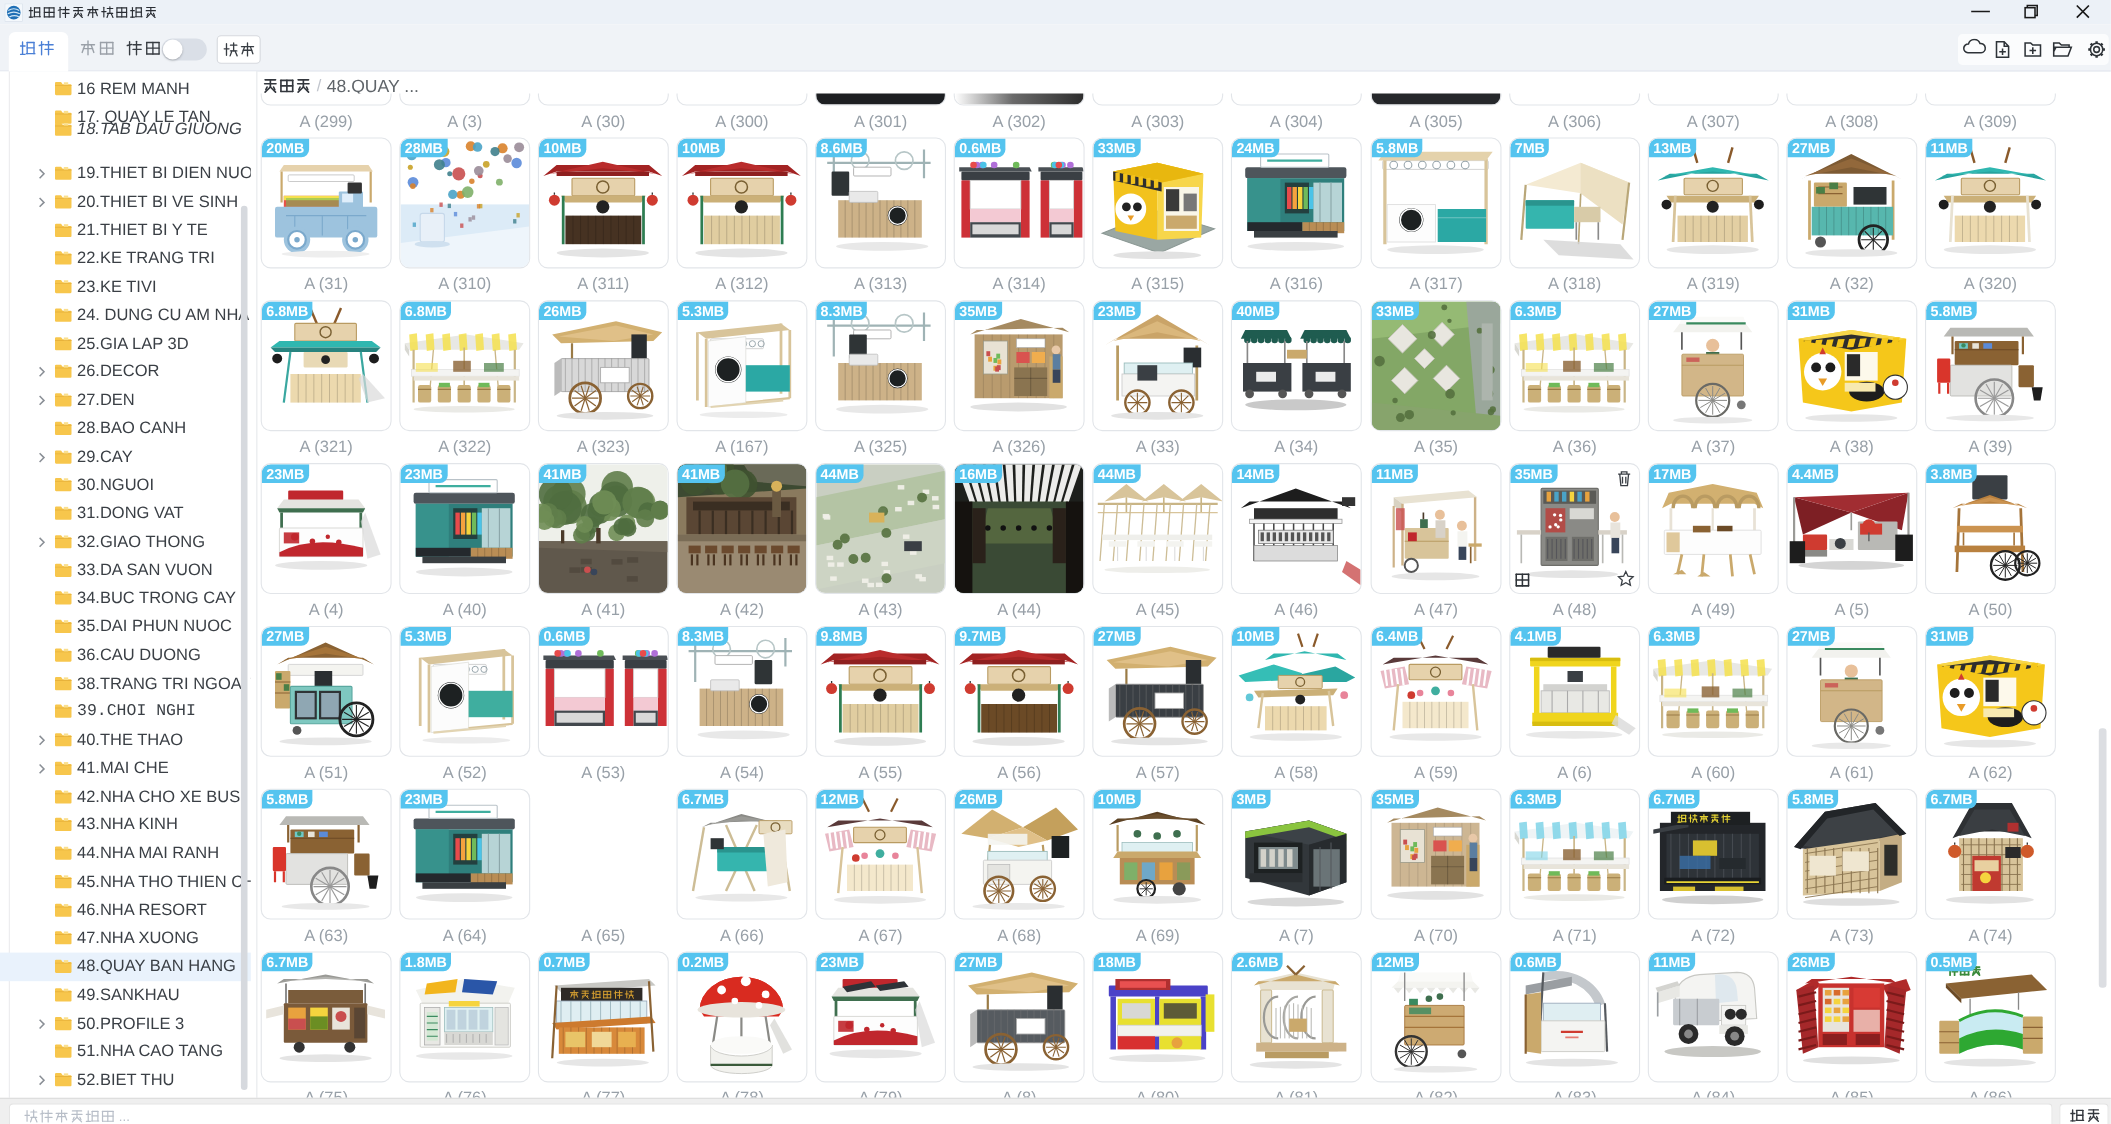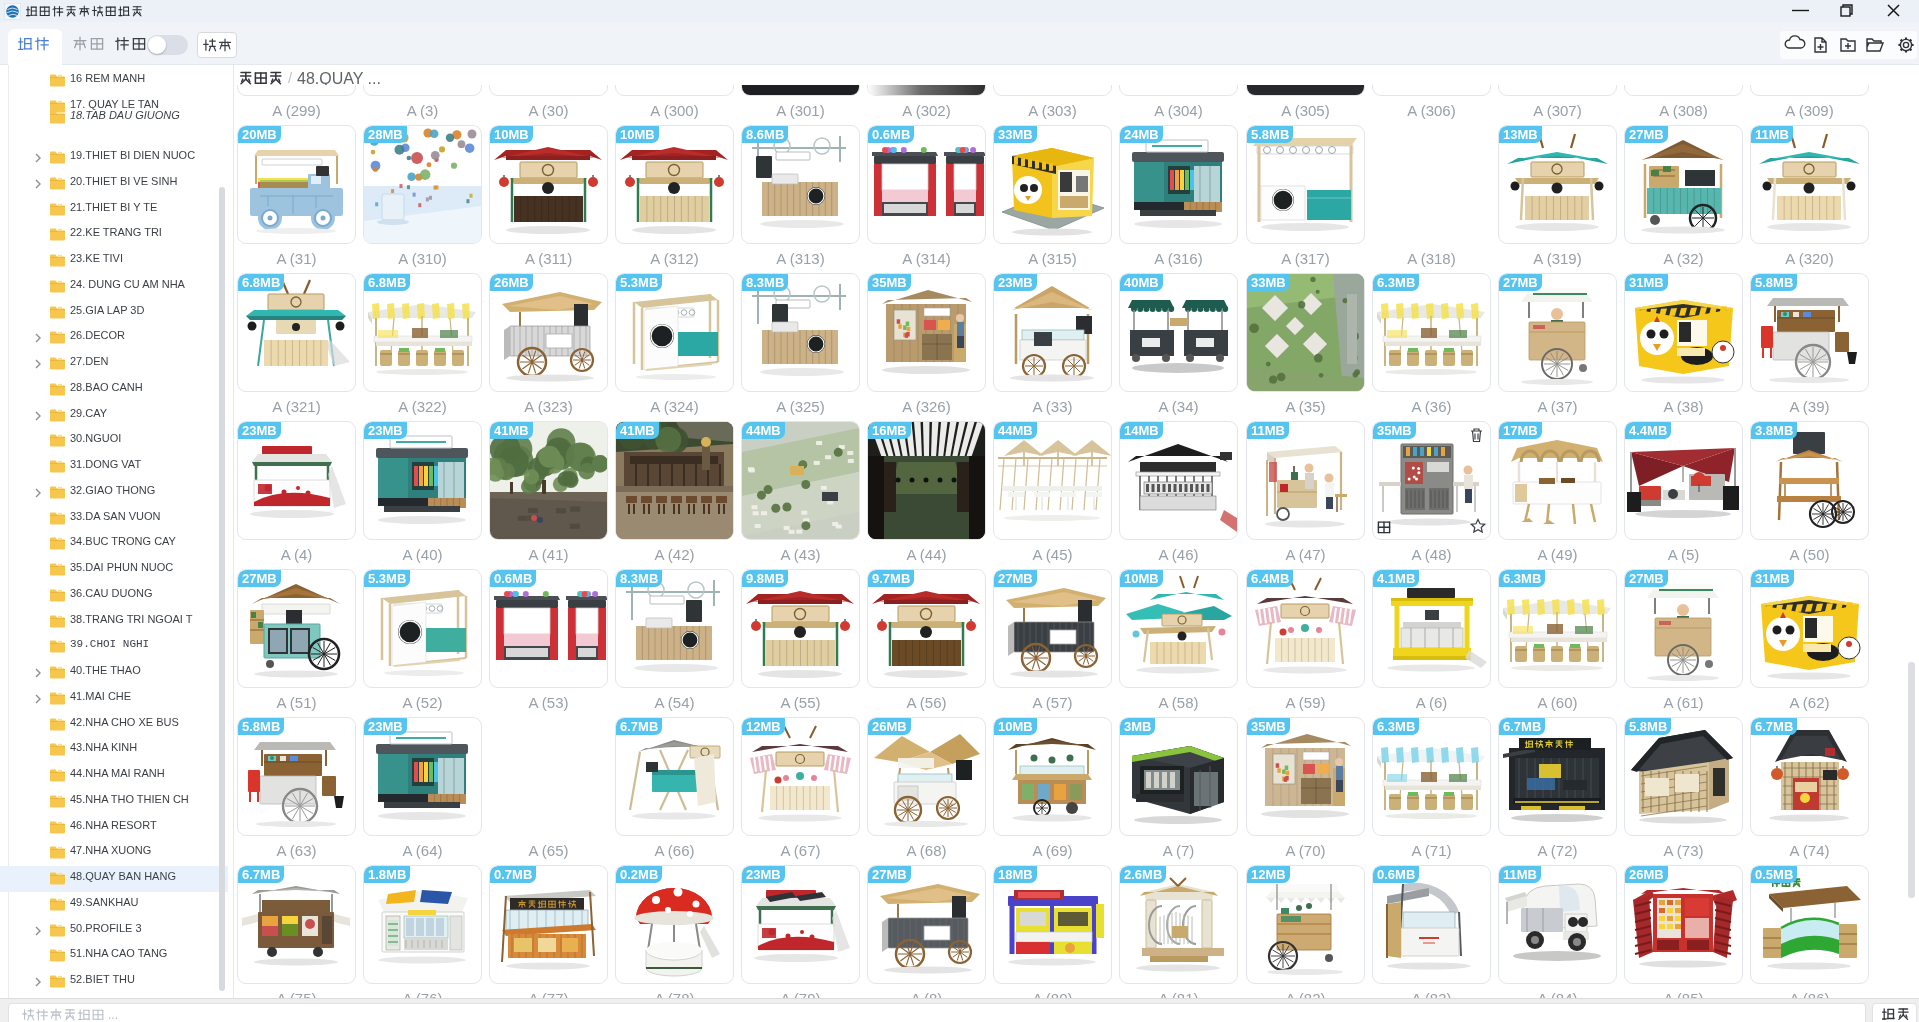--- a/index.html
+++ b/index.html
@@ -1,21 +1,21 @@
 <!DOCTYPE html>
 <html><head><meta charset="utf-8"><style>
 *{margin:0;padding:0;box-sizing:border-box}
 html,body{width:1919px;height:1022px;overflow:hidden;background:#fff;
  font-family:"Liberation Sans",sans-serif;position:relative}
 .abs{position:absolute}
 .card{position:absolute;width:119px;height:119px;background:#fff;border:1px solid #e2e5e9;border-radius:9px;overflow:hidden}
 .badge{position:absolute;left:0;top:0;background:#55c4ef;color:#fff;font-weight:bold;
  font-size:13px;line-height:17px;padding:0 4px 0 4px;border-radius:8px 0 7px 0;letter-spacing:0}
 .lbl{position:absolute;width:119px;text-align:center;color:#98a0a8;font-size:15px}
-.sbitem{position:absolute;left:0;width:228px;height:26px;font-size:11px;color:#3a3f45;white-space:nowrap;overflow:hidden}
+.sbitem{position:absolute;left:0;width:228px;height:26px;font-size:15px;color:#3a3f45;white-space:nowrap;overflow:hidden}
 .sbitem .tx{position:absolute;left:70px;top:4px}
 </style></head><body>
 <div class="abs" style="left:0;top:0;width:1919px;height:22px;background:#ecf1f7"></div>
 <svg class="abs" style="left:4px;top:3px" width="17" height="17" viewBox="0 0 17 17">
 <rect x="0.5" y="0.5" width="16" height="16" fill="#f4f8fc" stroke="#d8e0ea" stroke-width="0.6"></rect>
 <circle cx="8.5" cy="8.5" r="6.2" fill="#1f6fb5"></circle>
 <path d="M3.5,6.5 q5,-3 10,0 M3,9.5 q5.5,-3 11,0 M4.5,12.5 q4.5,-2.5 9,0" stroke="#cfe4f4" stroke-width="1" fill="none"></path>
 </svg>
 <svg class="abs" style="left:26px;top:5px" width="130" height="13" viewBox="0 0 130 13">
     <g stroke="#2a2e34" stroke-width="1.05" stroke-linecap="round">
@@ -818,20 +818,33 @@
         <line x1="12" y1="18" x2="104" y2="18" stroke="#d8c49a" stroke-width="3"></line>
         <polygon points="6,20 12,12 110,12 104,20" fill="#e4d2ab"></polygon>
         <rect x="14" y="60" width="44" height="34" fill="#fdfdfd" stroke="#ddd" stroke-width="0.8"></rect>
         <circle cx="36" cy="74" r="11" fill="#1d2122"></circle>
         <circle cx="36" cy="74" r="10" fill="none" stroke="#fff" stroke-width="1.3"></circle>
         <rect x="60" y="64" width="44" height="30" fill="#2ba8a4"></rect>
         <line x1="60" y1="72" x2="104" y2="72" stroke="#ffffff55" stroke-width="1"></line>
         <ellipse cx="58" cy="101" rx="44" ry="4" fill="#e6e6e6" opacity="1"></ellipse>
       </svg><span class="badge">5.8MB</span></div>
     <div class="lbl" style="left:1012px;top:165px">A (317)</div>
+    <div class="card" style="left:1138px;top:40px"><svg width="117" height="117" viewBox="0 0 117 117">
+        <polygon points="14,42 64,22 108,40 66,50" fill="#f4ead2"></polygon>
+        <polygon points="64,22 108,40 102,78 64,50" fill="#ece0c2"></polygon>
+        <line x1="14" y1="42" x2="10" y2="92" stroke="#b9a779" stroke-width="2"></line>
+        <line x1="108" y1="40" x2="102" y2="92" stroke="#b9a779" stroke-width="2"></line>
+        <line x1="64" y1="50" x2="62" y2="96" stroke="#b9a779" stroke-width="1.5"></line>
+        <rect x="14" y="56" width="44" height="26" fill="#35b5ae" rx="1"></rect>
+        <rect x="14" y="56" width="44" height="5" fill="#2a948e"></rect>
+        <rect x="58" y="62" width="24" height="14" fill="#d8cba8"></rect>
+        <line x1="60" y1="76" x2="60" y2="92" stroke="#8b8b8b" stroke-width="1.5"></line>
+        <line x1="80" y1="76" x2="80" y2="92" stroke="#8b8b8b" stroke-width="1.5"></line>
+        <polygon points="30,92 100,96 112,110 44,106" fill="#d4d4d4" opacity="0.8"></polygon>
+      </svg><span class="badge">7MB</span></div>
     <div class="lbl" style="left:1138px;top:165px">A (318)</div>
     <div class="card" style="left:1264px;top:40px"><svg width="117" height="117" viewBox="0 0 117 117">
         <line x1="40" y1="8" x2="44" y2="22" stroke="#8a5a2b" stroke-width="2.2"></line>
         <line x1="76" y1="8" x2="72" y2="22" stroke="#8a5a2b" stroke-width="2.2"></line>
         <polygon points="8,38 58,28 109,38 98,32 19,32" fill="#27a39e"></polygon>
         <polygon points="14,34 58,26 102,34 58,30" fill="#2fb7b0"></polygon>
         <rect x="32" y="36" width="53" height="15" fill="#e6d2ac" rx="1" stroke="#b99b62" stroke-width="1"></rect>
         <circle cx="58" cy="43" r="5" fill="none" stroke="#7a6133" stroke-width="1.3"></circle>
         <polygon points="16,52 100,52 96,58 20,58" fill="#cbb078"></polygon>
         <circle cx="58" cy="62" r="5.5" fill="#222"></circle>
@@ -1032,21 +1045,21 @@
         <circle cx="68" cy="38.5" r="2.8" fill="none" stroke="#9aa7ad" stroke-width="0.9"></circle>
         <circle cx="76" cy="38.5" r="2.8" fill="none" stroke="#9aa7ad" stroke-width="0.9"></circle>
         <polygon points="28,36 62,32 62,92 28,96" fill="#fcfcfc" stroke="#e2e2de" stroke-width="0.8"></polygon>
         <circle cx="46" cy="62" r="12" fill="#1d2122"></circle>
         <circle cx="46" cy="62" r="11" fill="none" stroke="#fff" stroke-width="1.3"></circle>
         <rect x="62" y="58" width="40" height="24" fill="#2ba8a4"></rect>
         <line x1="62" y1="92" x2="102" y2="88" stroke="#d8c49a" stroke-width="2"></line>
         <line x1="30" y1="96" x2="96" y2="90" stroke="#e2d4b2" stroke-width="2"></line>
         <ellipse cx="60" cy="103" rx="40" ry="3" fill="#ececec" opacity="1"></ellipse>
       </svg><span class="badge">5.3MB</span></div>
-    <div class="lbl" style="left:381px;top:313px">A (324)</div>
+    <div class="lbl" style="left:381px;top:313px">A (167)</div>
     <div class="card" style="left:507px;top:188px"><svg width="117" height="117" viewBox="0 0 117 117">
         <line x1="10" y1="22" x2="104" y2="22" stroke="#9fb3b5" stroke-width="2"></line>
         <line x1="16" y1="10" x2="16" y2="50" stroke="#9fb3b5" stroke-width="2"></line>
         <line x1="98" y1="10" x2="98" y2="36" stroke="#9fb3b5" stroke-width="2"></line>
         <circle cx="40" cy="20" r="8" fill="none" stroke="#b7c6c7" stroke-width="1.5"></circle>
         <circle cx="80" cy="20" r="8" fill="none" stroke="#b7c6c7" stroke-width="1.5"></circle>
         <rect x="34" y="26" width="34" height="8" fill="#fff" rx="1" stroke="#aaa" stroke-width="0.8"></rect>
         <rect x="30" y="30" width="16" height="22" fill="#2f3436" rx="1"></rect>
         <rect x="20" y="56" width="76" height="34" fill="#cdb288"></rect>
         <line x1="26.333333333333332" y1="56" x2="26.333333333333332" y2="90" stroke="#00000033" stroke-width="0.8"></line>

